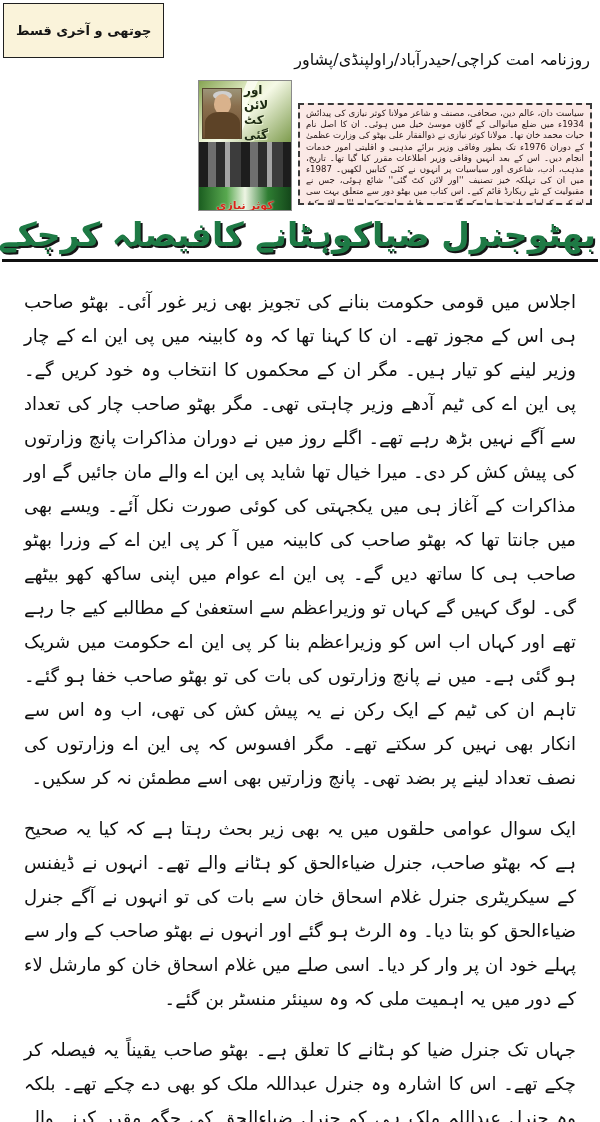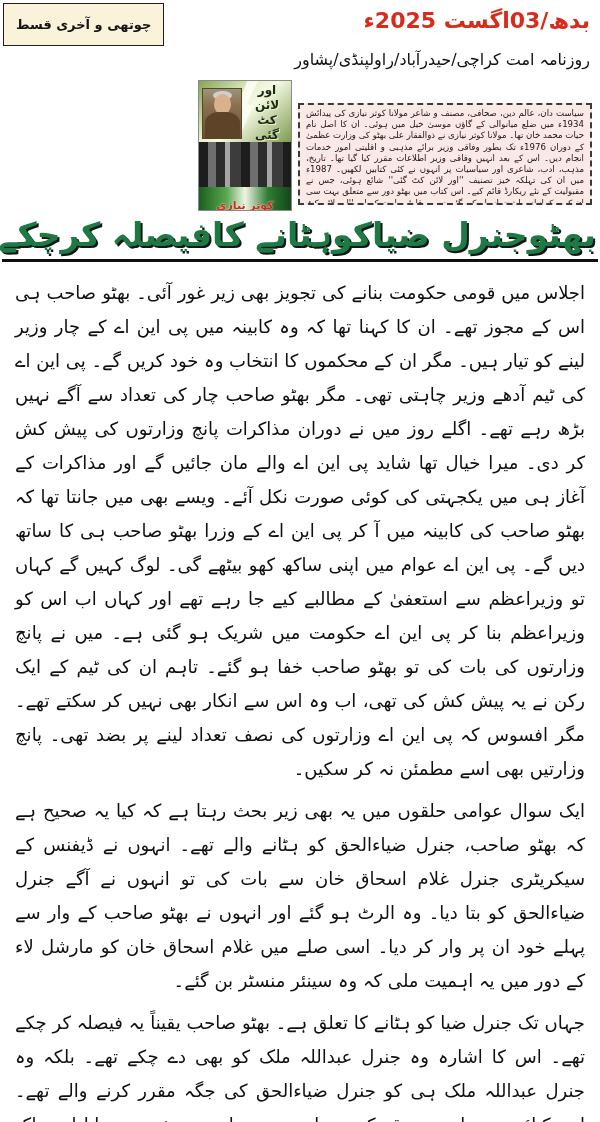--- a/index.html
+++ b/index.html
@@ -9,21 +9,21 @@
     font-family: "DejaVu Sans", sans-serif;
     color: #141414; position: relative;
   }
   .page { width: 600px; min-height: 1122px; background: #fff; padding-bottom: 8px; }
 
   
   .masthead { position: relative; height: 80px; }
   .episode-badge {
     position: absolute; left: 3px; top: 3px;
     background: #faf3da; border: 1px solid #1f1f1f;
-    padding: 13px 12px; font-size: 13px; font-weight: bold;
+    padding: 19px 12px; font-size: 13px; font-weight: bold;
     direction: rtl; white-space: nowrap;
   }
   .pub-date {
     position: absolute; right: 10px; top: 8px;
     color: #d92b1c; font-size: 22px; font-weight: bold;
     direction: rtl; white-space: nowrap;
   }
   .edition-line {
     position: absolute; right: 10px; top: 50px;
     color: #111; font-size: 16px; font-weight: normal;
@@ -63,21 +63,21 @@
   .author-photo .hair {
     position: absolute; left: 10px; top: 2px; width: 19px; height: 9px;
     border-radius: 50%; background: #cfcfcf;
   }
   .author-photo .suit {
     position: absolute; left: 2px; top: 23px; width: 35px; height: 27px;
     background: #5d4327; border-radius: 40% 40% 0 0;
   }
   .series-title {
     position: absolute; right: 1px; top: 2px; width: 46px;
-    direction: rtl; text-align: center;
+    direction: rtl; text-align: left;
     font-weight: bold; font-size: 12px; line-height: 15px;
     color: #1c2a12; text-shadow: 1px 1px 0 #e9f2cf;
   }
   .montage-mid { width: 100%; height: 45px;
     background:
       repeating-linear-gradient(90deg, #1d1d1d 0 9px, #6f6f6f 9px 17px, #2c2c2c 17px 26px, #a5a5a5 26px 31px, #3c3c3c 31px 42px),
       #333;
     background-blend-mode: normal;
   }
   .montage-bottom { position: relative; width: 100%; height: 25px;
@@ -96,31 +96,30 @@
     font-size: 33px; font-weight: bold; color: #1e7a45;
     text-shadow: 2px 2px 0 #161616;
     line-height: 42px; padding: 0 4px; white-space: nowrap;
   }
   .headline-rule { border: 0; border-top: 3px solid #101010; margin: 3px 2px 0 2px; }
 
   
   .article-body { padding: 6px 7px 0 7px; direction: rtl; }
   .body-para {
     font-size: 18px; line-height: 34px; text-align: justify;
-    color: #101010; margin: 8px;
+    color: #101010; margin: 17px;
   }
 </style>
 </head>
 <body>
 
 <div class="page">
 
   <div class="masthead">
     <div class="episode-badge">چوتھی و آخری قسط</div>
-    <div class="pub-date">بدھ/03اگست 2025ء</div>
     <div class="edition-line">روزنامہ امت کراچی/حیدرآباد/راولپنڈی/پشاور</div>
   </div>
 
   <div class="column-head">
     <div class="intro-box">سیاست دان، عالم دین، صحافی، مصنف و شاعر مولانا کوثر نیازی کی پیدائش 1934ء میں ضلع میانوالی کے گاؤں موسیٰ خیل میں ہوئی۔ ان کا اصل نام حیات محمد خان تھا۔ مولانا کوثر نیازی نے ذوالفقار علی بھٹو کی وزارت عظمیٰ کے دوران 1976ء تک بطور وفاقی وزیر برائے مذہبی و اقلیتی امور خدمات انجام دیں۔ اس کے بعد انہیں وفاقی وزیر اطلاعات مقرر کیا گیا تھا۔ تاریخ، مذہب، ادب، شاعری اور سیاسیات پر انہوں نے کئی کتابیں لکھیں۔ 1987ء میں ان کی تہلکہ خیز تصنیف ''اور لائن کٹ گئی'' شائع ہوئی، جس نے مقبولیت کے نئے ریکارڈ قائم کیے۔ اس کتاب میں بھٹو دور سے متعلق بہت سی ان کہی کہانیاں طشت از بام کی گئی تھیں۔ قارئین امت کے لیے ''اور لائن کٹ گئی'' کے منتخب اقتباسات پیش خدمت ہیں۔</div>
 
     <div class="montage">
       <div class="montage-top">
         <div class="lightning"></div>
         <div class="author-photo">

